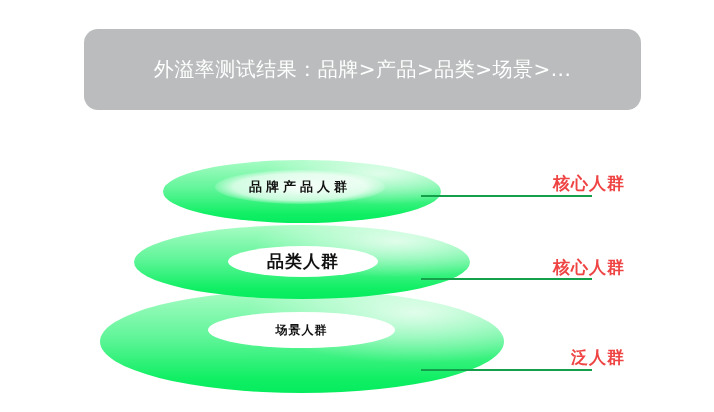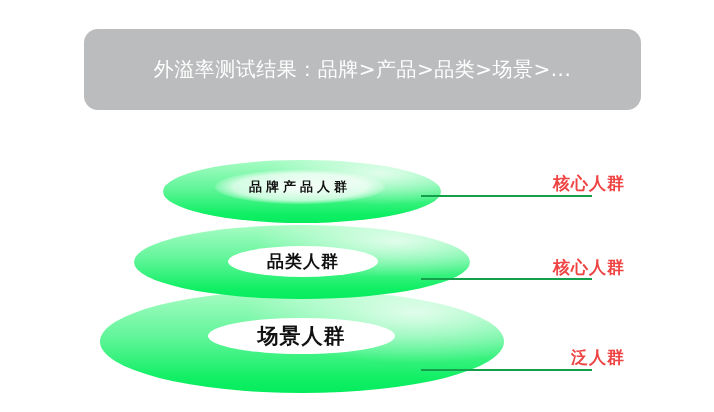--- a/index.html
+++ b/index.html
@@ -64,23 +64,22 @@
     .inner-2 {
       left: 94px; top: 21px; width: 150px; height: 31px;
       background: #ffffff;
       font-size: 17px;
       letter-spacing: 1px;
       text-align: center;
     }
     .inner-3 {
       left: 108px; top: 22px; width: 187px; height: 36px;
       background: #ffffff;
-      font-size: 21px;
+      font-size: 12px;
       letter-spacing: 1px;
-      margin-top: 6px;
     }
     .leader-line {
       position: absolute;
       height: 2px;
       background: #14a04a;
       z-index: 4;
     }
     .line-1 { left: 421px; top: 195px; width: 171px; }
     .line-2 { left: 421px; top: 278px; width: 171px; }
     .line-3 { left: 421px; top: 369px; width: 171px; }

